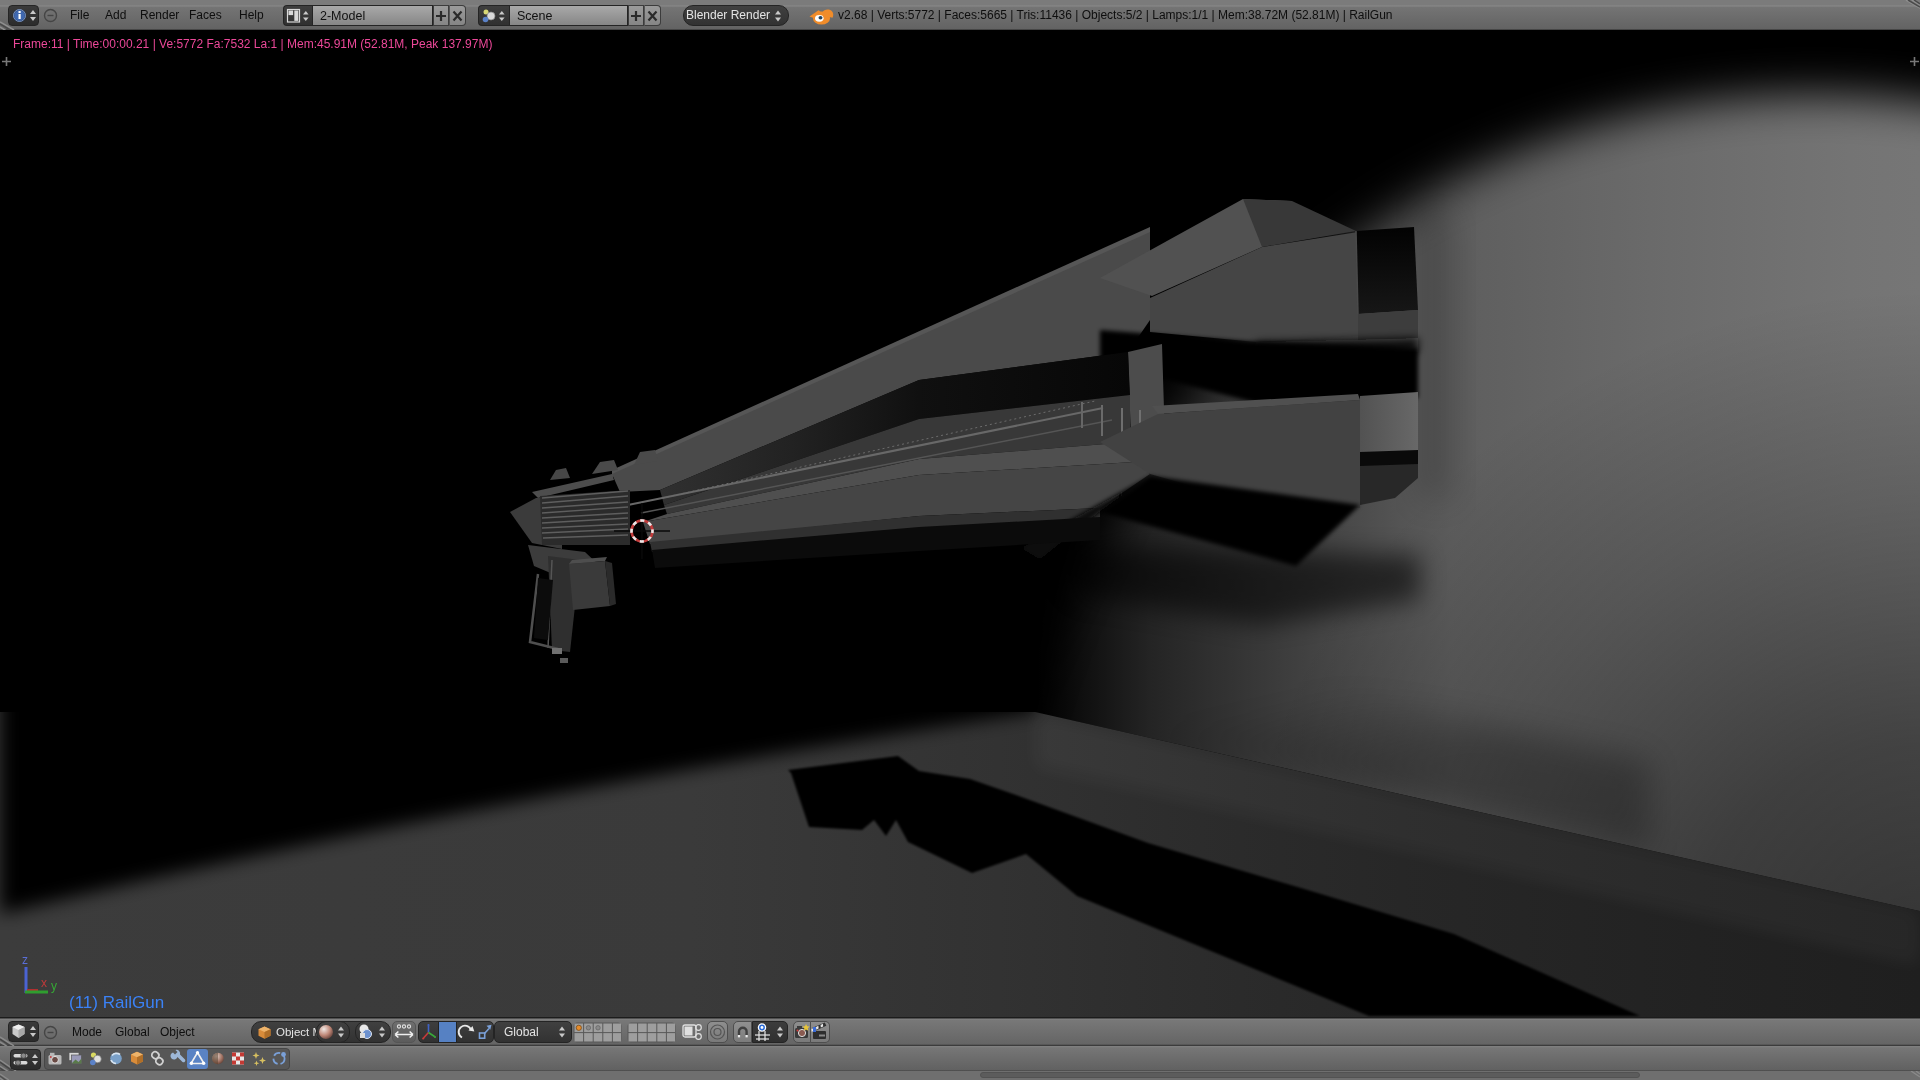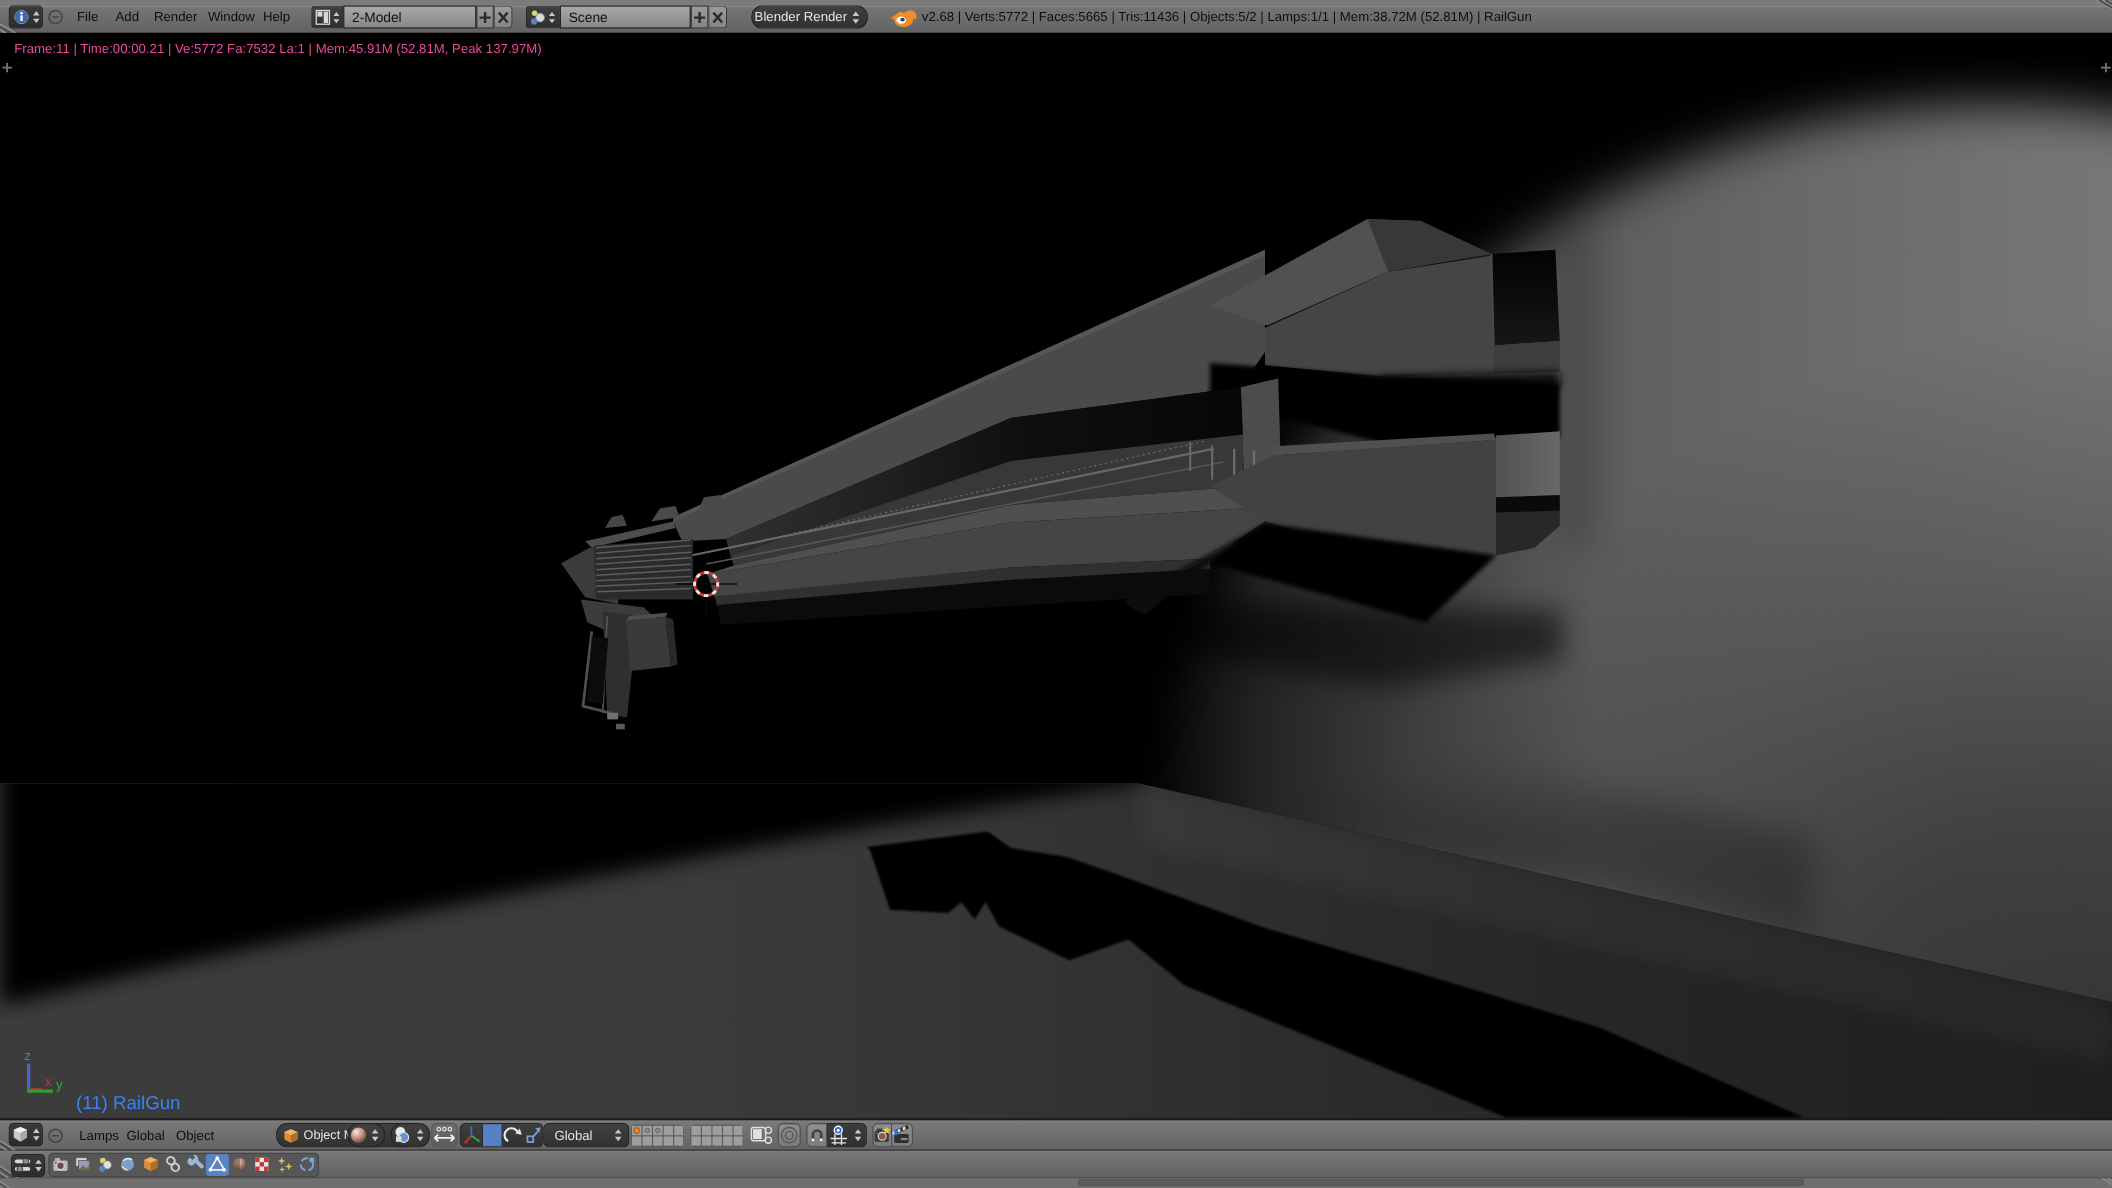--- a/index.html
+++ b/index.html
@@ -245,21 +245,21 @@
         <path d="M21,11 l3,4 3,-4 z" fill="#c9c9c9"></path>
     </svg>
   </div>
   <svg class="abs" style="left:43px;top:8px" width="15" height="15" viewBox="0 0 15 15">
     <circle cx="7.5" cy="7.5" r="6" fill="none" stroke="#454545" stroke-width="1.4"></circle>
     <line x1="4.5" y1="7.5" x2="10.5" y2="7.5" stroke="#454545" stroke-width="1.4"></line>
   </svg>
   <div class="mtx" style="left:70px">File</div>
   <div class="mtx" style="left:105px">Add</div>
   <div class="mtx" style="left:140px">Render</div>
-  <div class="mtx" style="left:189px">Window</div>
+  <div class="mtx" style="left:189px">Faces</div>
   <div class="mtx" style="left:239px">Help</div>
 
   <div class="abs" style="left:283px;top:5px;width:29px;height:21px;border-radius:4px 0 0 4px;border:1px solid #242424;border-right:none;background:linear-gradient(#3e3e3e,#303030)">
     <svg width="28" height="20" viewBox="0 0 28 20">
       <rect x="3.5" y="3.5" width="12" height="12.5" fill="none" stroke="#d8d8d8" stroke-width="1.2"></rect>
       <rect x="4.5" y="4.5" width="4.6" height="4.6" fill="#d8d8d8"></rect>
       <rect x="10.3" y="4.5" width="4" height="10.4" fill="#d8d8d8"></rect>
       <path d="M19,8.5 l2.8,-3.6 2.8,3.6 z" fill="#c9c9c9"></path>
         <path d="M19,11.5 l2.8,3.6 2.8,-3.6 z" fill="#c9c9c9"></path>
     </svg>
@@ -333,21 +333,21 @@
         <polygon points="9.5,8 15.5,5 15.5,12 9.5,16" fill="#a8a8a8"></polygon>
       </g>
       <path d="M21,8 l3,-4 3,4 z" fill="#c9c9c9"></path>
         <path d="M21,11 l3,4 3,-4 z" fill="#c9c9c9"></path>
     </svg>
   </div>
   <svg class="abs" style="left:43px;top:8px" width="15" height="15" viewBox="0 0 15 15">
     <circle cx="7.5" cy="7.5" r="6" fill="none" stroke="#454545" stroke-width="1.4"></circle>
     <line x1="4.5" y1="7.5" x2="10.5" y2="7.5" stroke="#454545" stroke-width="1.4"></line>
   </svg>
-  <div class="mtx" style="left:72px;top:8px">Lamps</div>
+  <div class="mtx" style="left:72px;top:8px">Mode</div>
   <div class="mtx" style="left:115px;top:8px">Global</div>
   <div class="mtx" style="left:160px;top:8px">Object</div>
   <div class="dd" style="left:203px;top:4px;width:126px;line-height:20px;margin-left:48px;">
     <svg class="abs" style="left:5px;top:3px" width="15" height="15" viewBox="0 0 15 15">
       <polygon points="7.5,1.5 13.5,4.2 13.5,10.8 7.5,13.8 1.5,10.8 1.5,4.2" fill="#d98c3a"></polygon>
       <polygon points="7.5,1.5 13.5,4.2 7.5,7 1.5,4.2" fill="#edb36b"></polygon>
       <polygon points="7.5,7 13.5,4.2 13.5,10.8 7.5,13.8" fill="#b06f28"></polygon>
     </svg>
     <span style="position:absolute;left:24px;font-size:11.5px">Object Mode</span>
     <svg class="abs" style="right:4px;top:2px" width="12" height="16" viewBox="0 0 12 16">

